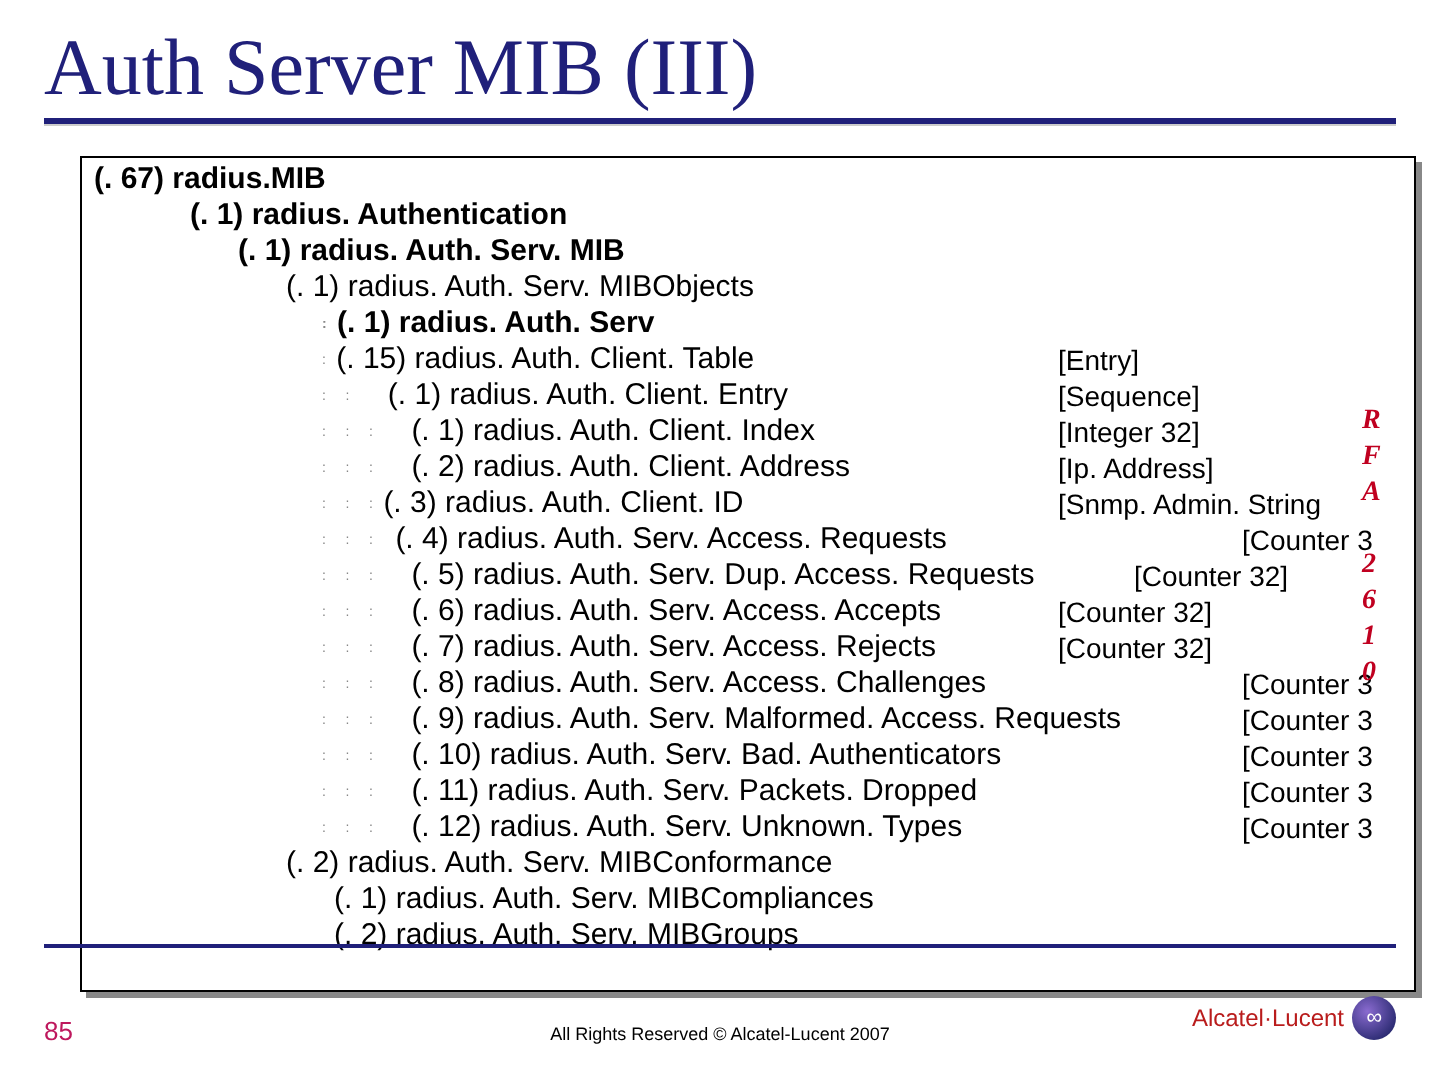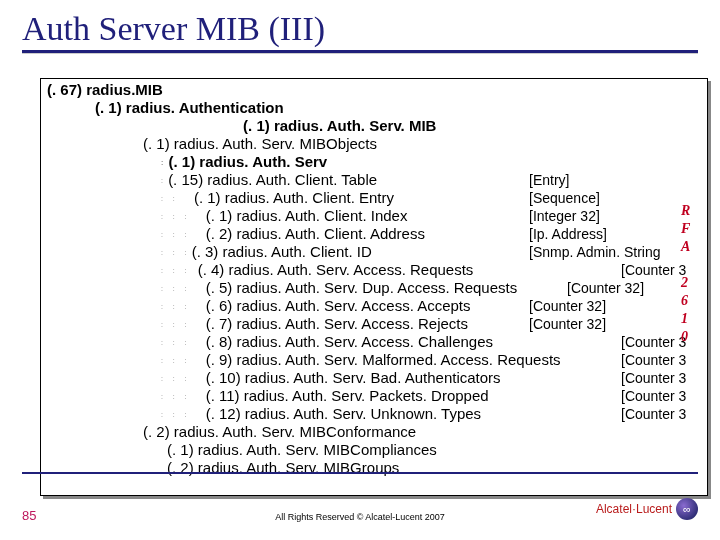--- a/index.html
+++ b/index.html
@@ -9,21 +9,21 @@
     height: 540px;
     background: #fff;
     font-family: Arial, Helvetica, sans-serif;
     overflow: hidden;
     position: relative;
   }
 
   .title {
     color: #20207a;
     font-family: "Times New Roman", Times, serif;
-    font-size: 34px;
+    font-size: 40px;
     font-weight: normal;
     padding: 10px 0 2px 22px;
   }
   .title-underline {
     border-top: 3px solid #20207a;
     border-bottom: 1px solid #ccc;
     margin: 0 22px;
   }
 
   .content-box {
@@ -135,21 +135,21 @@
 <body>
 
 <div class="title">Auth Server MIB (III)</div>
 <div class="title-underline"></div>
 
 <div class="content-box">
 
   <div class="tree">
     <div class="row b"><span>(. 67) radius.MIB</span></div>
     <div class="row b" style="padding-left:48px;"><span>(. 1) radius. Authentication</span></div>
-    <div class="row b" style="padding-left:72px;text-align:center;"><span>(. 1) radius. Auth. Serv. MIB</span></div>
+    <div class="row b" style="padding-left:72px;"><span>(. 1) radius. Auth. Serv. MIB</span></div>
     <div class="row" style="padding-left:96px;"><span>(. 1) radius. Auth. Serv. MIBObjects</span></div>
     <div class="row b" style="padding-left:114px;"><span class="dots">:</span> <span>(. 1) radius. Auth. Serv</span></div>
     <div class="row" style="padding-left:114px;"><span class="dots">:</span> <span>(. 15) radius. Auth. Client. Table</span></div>
     <div class="row" style="padding-left:114px;"><span class="dots">:&nbsp;&nbsp;&nbsp;:</span> <span style="margin-left:14px">(. 1) radius. Auth. Client. Entry</span></div>
     <div class="row" style="padding-left:114px;"><span class="dots">:&nbsp;&nbsp;&nbsp;:&nbsp;&nbsp;&nbsp;:</span> <span style="margin-left:14px">(. 1) radius. Auth. Client. Index</span></div>
     <div class="row" style="padding-left:114px;"><span class="dots">:&nbsp;&nbsp;&nbsp;:&nbsp;&nbsp;&nbsp;:</span> <span style="margin-left:14px">(. 2) radius. Auth. Client. Address</span></div>
     <div class="row" style="padding-left:114px;"><span class="dots">:&nbsp;&nbsp;&nbsp;:&nbsp;&nbsp;&nbsp;:</span> <span style="">(. 3) radius. Auth. Client. ID</span></div>
     <div class="row" style="padding-left:114px;"><span class="dots">:&nbsp;&nbsp;&nbsp;:&nbsp;&nbsp;&nbsp;:</span> <span style="margin-left:6px">(. 4) radius. Auth. Serv. Access. Requests</span></div>
     <div class="row" style="padding-left:114px;"><span class="dots">:&nbsp;&nbsp;&nbsp;:&nbsp;&nbsp;&nbsp;:</span> <span style="margin-left:14px">(. 5) radius. Auth. Serv. Dup. Access. Requests</span></div>
     <div class="row" style="padding-left:114px;"><span class="dots">:&nbsp;&nbsp;&nbsp;:&nbsp;&nbsp;&nbsp;:</span> <span style="margin-left:14px">(. 6) radius. Auth. Serv. Access. Accepts</span></div>

